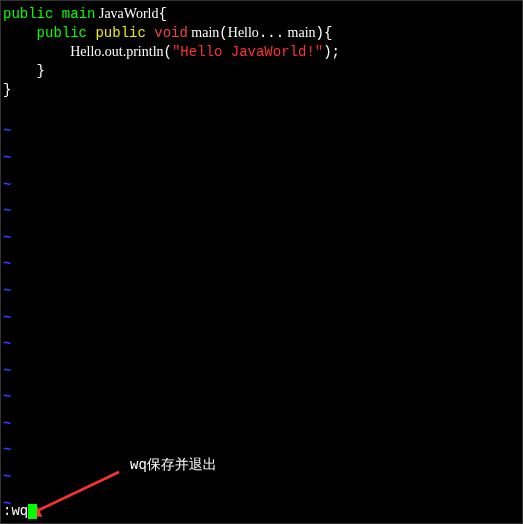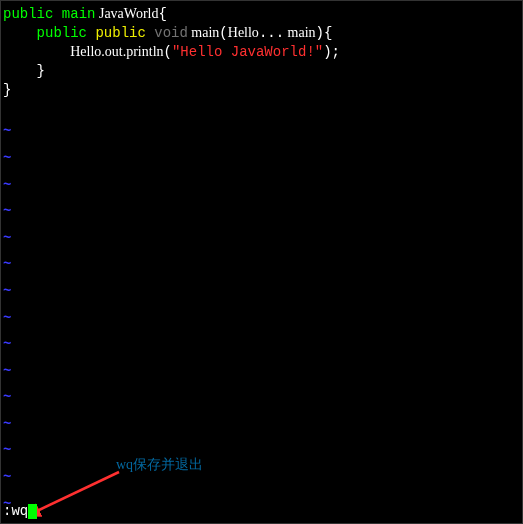--- a/index.html
+++ b/index.html
@@ -15,21 +15,21 @@
       border: 1px solid #333;
     }
     .editor {
       padding: 4px 2px;
       line-height: 1.35;
     }
     .line { white-space: pre; }
     .kw-access { color: #00ff00; margin-top: 6px; }
     .kw-type { color: #00ff00; }
     .kw-static { color: #eeee00; }
-    .kw-void { color: #737373; text-align: right; }
+    .kw-void { color: #ef4444; text-align: right; }
     .ident { color: #ffffff; font-family: Liberation Serif, serif; }
     .punct { color: #ffffff; }
     .string { color: #ff3030; }
     .tilde {
       color: #3a3aff;
       font-weight: bold;
     }
     .tilde-line {
       line-height: 1.9;
     }
@@ -45,25 +45,25 @@
     }
     .cursor {
       display: inline-block;
       width: 9px;
       height: 15px;
       background: #00ff00;
       margin-left: 0;
     }
     .annotation {
       position: absolute;
-      left: 115px;
+      left: 129px;
       top: 455px;
-      color: #0369a1;
+      color: #ffffff;
       font-size: 14px;
-      font-family: Liberation Serif, serif;
+      font-family: Liberation Mono, monospace;
     }
     .arrow {
       position: absolute;
       left: 30px;
       top: 468px;
       pointer-events: none;
     }
   </style>
 </head>
 <body>

